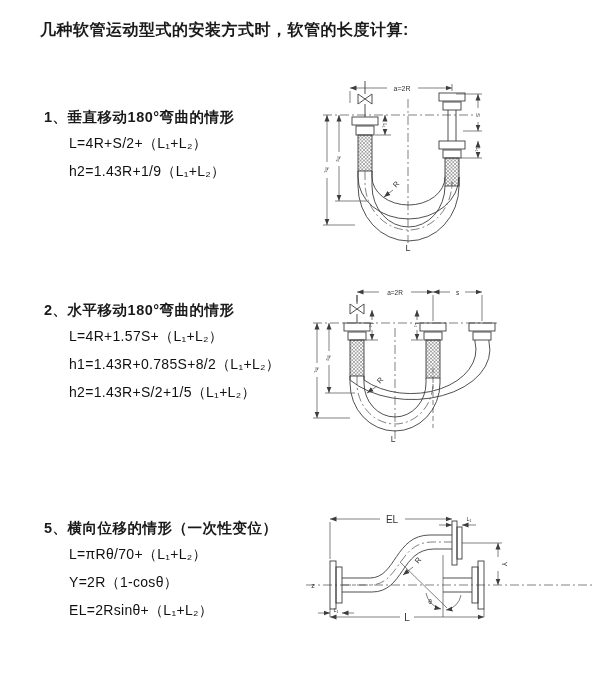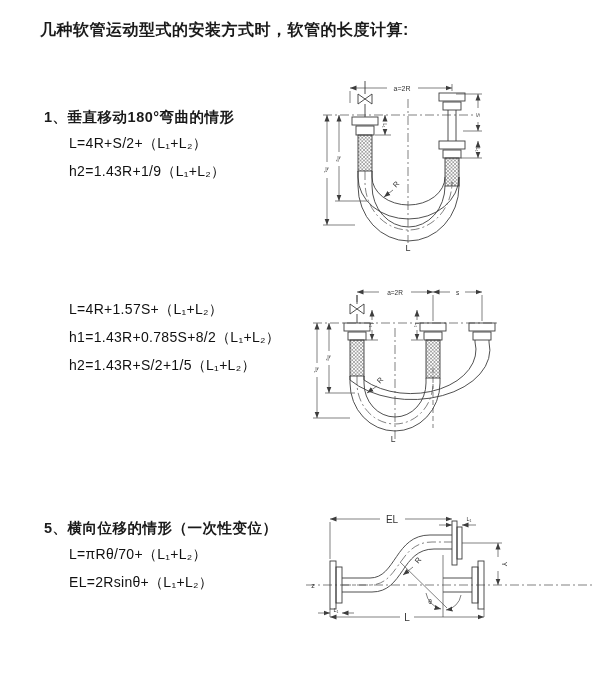--- a/index.html
+++ b/index.html
@@ -29,28 +29,30 @@
 
 <div class="page-title">几种软管运动型式的安装方式时，软管的长度计算:</div>
 
 <section class="sec" style="top:108px">
   <div class="sec-heading">1、垂直移动180°弯曲的情形</div>
   <div class="formula">L=4R+S/2+（L₁+L₂）</div>
   <div class="formula">h2=1.43R+1/9（L₁+L₂）</div>
 </section>
 
 <section class="sec" style="top:301px">
+  <div class="sec-heading">2、水平移动180°弯曲的情形</div>
   <div class="formula">L=4R+1.57S+（L₁+L₂）</div>
   <div class="formula">h1=1.43R+0.785S+8/2（L₁+L₂）</div>
   <div class="formula">h2=1.43R+S/2+1/5（L₁+L₂）</div>
 </section>
 
 <section class="sec" style="top:519px">
   <div class="sec-heading">5、横向位移的情形（一次性变位）</div>
   <div class="formula">L=πRθ/70+（L₁+L₂）</div>
+  <div class="formula">Y=2R（1-cosθ）</div>
   <div class="formula">EL=2Rsinθ+（L₁+L₂）</div>
 </section>
 
 <svg class="diag" style="left:315px;top:73px" width="280" height="180" viewBox="0 0 280 180">
   <defs>
     <pattern id="braid1" width="3.5" height="3.5" patternUnits="userSpaceOnUse">
       <path d="M0,3.5 L3.5,0 M0,0 L3.5,3.5" stroke="#5a5a5a" stroke-width="0.5" fill="none"></path>
     </pattern>
     <marker id="d1s" markerWidth="8" markerHeight="6" refX="0.5" refY="3" orient="auto" markerUnits="userSpaceOnUse">
       <path d="M7,0.5 L0.5,3 L7,5.5 Z" fill="#3d3d3d"></path>

